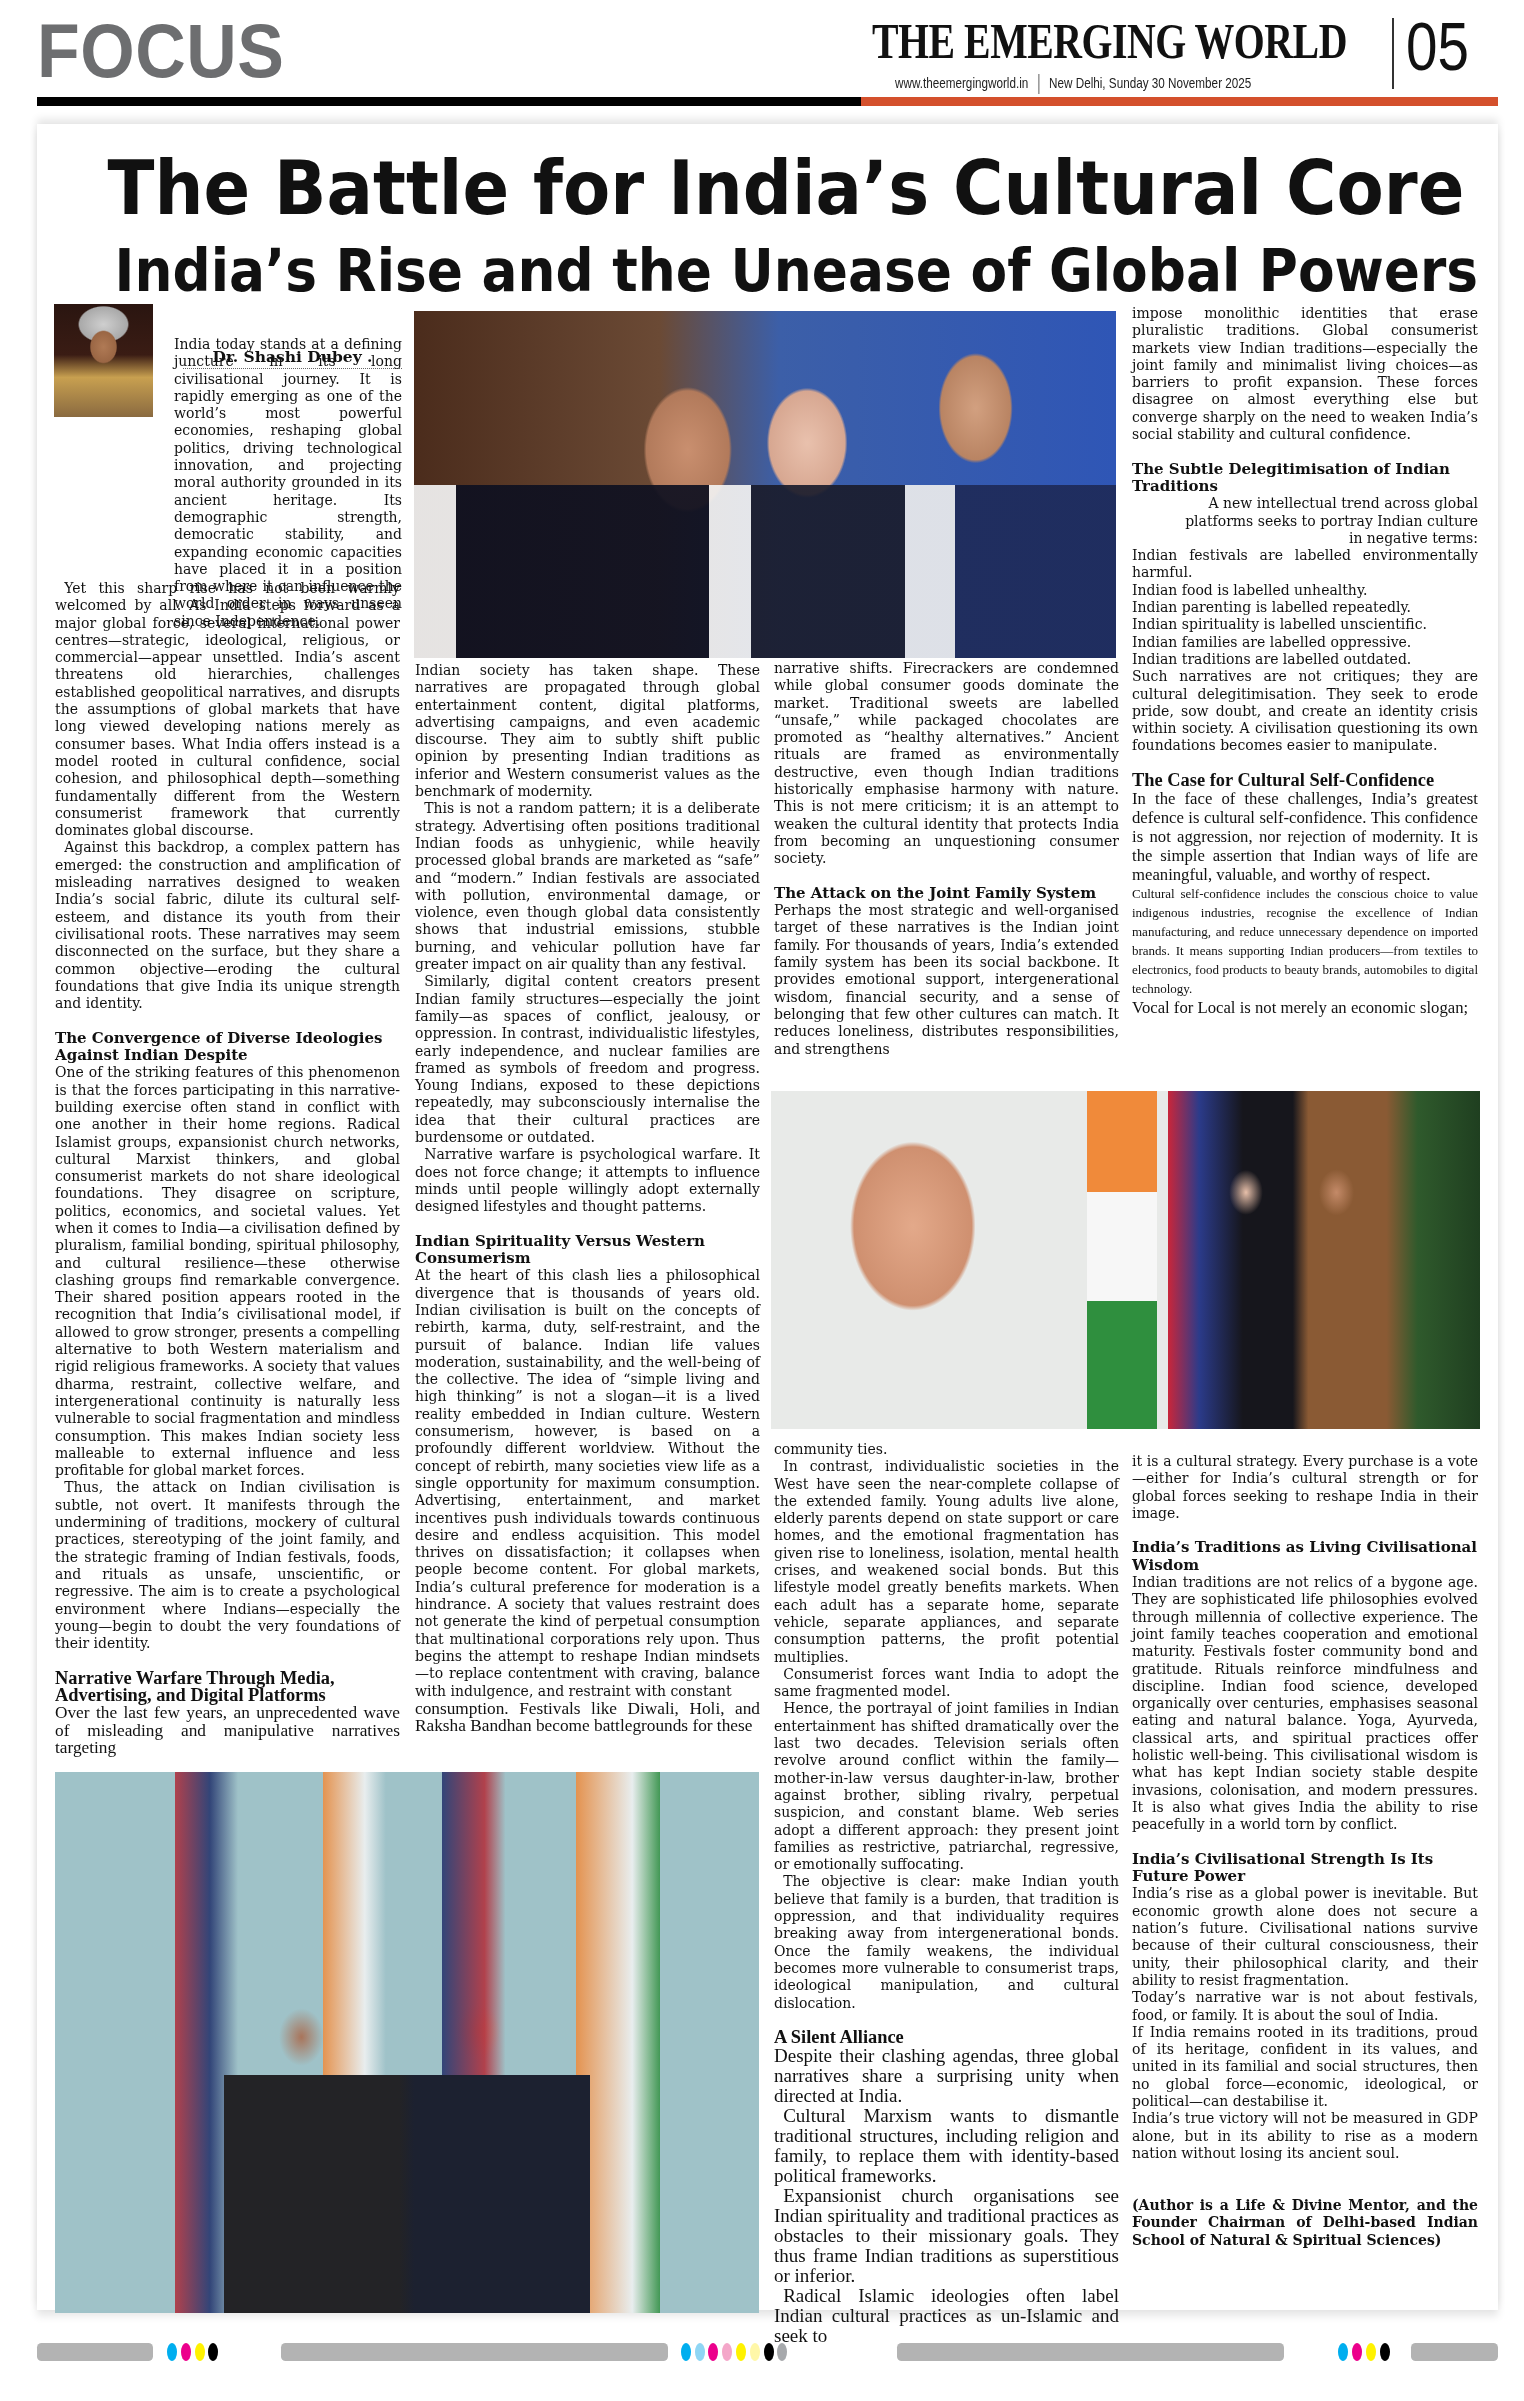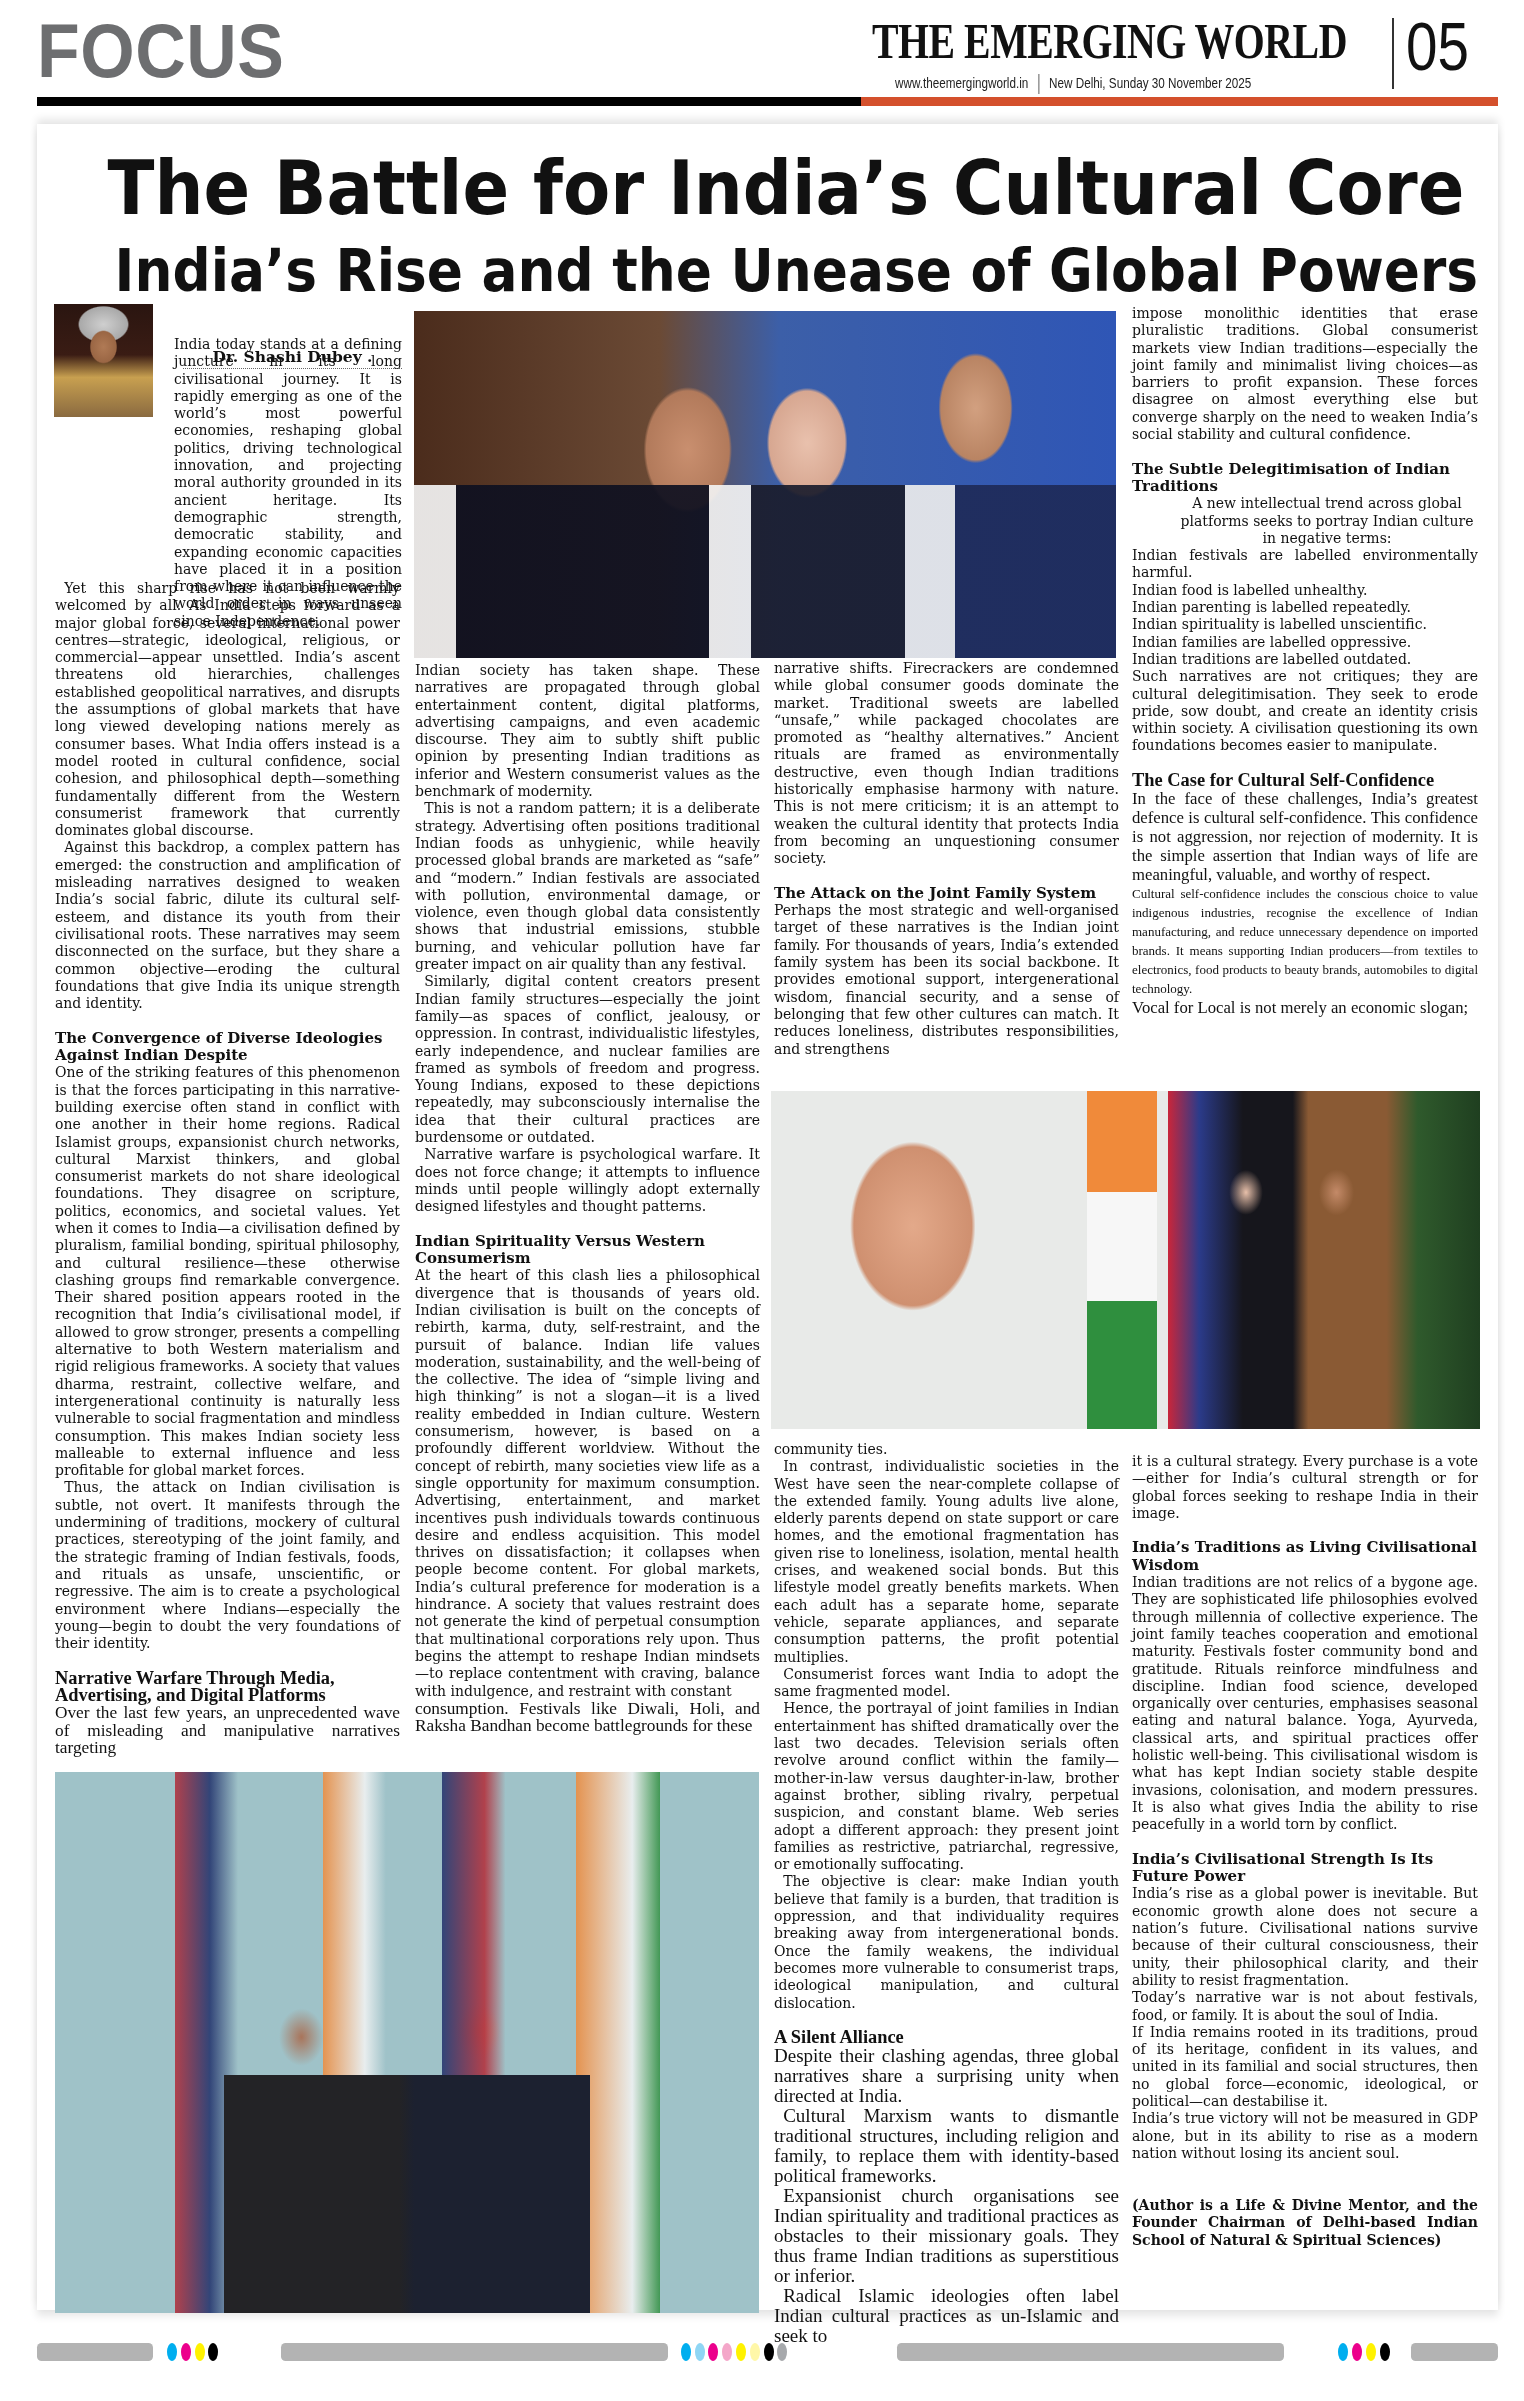--- a/index.html
+++ b/index.html
@@ -145,21 +145,21 @@
   <h3 class="cond">A Silent Alliance</h3>
   <p class="cond-text">Despite their clashing agendas, three global narratives share a surprising unity when directed at India.</p>
   <p class="cond-text indent">Cultural Marxism wants to dismantle traditional structures, including religion and family, to replace them with identity-based political frameworks.</p>
   <p class="cond-text indent">Expansionist church organisations see Indian spirituality and traditional practices as obstacles to their missionary goals. They thus frame Indian traditions as superstitious or inferior.</p>
   <p class="cond-text indent">Radical Islamic ideologies often label Indian cultural practices as un-Islamic and seek to</p>
 </div>
 
 <div class="col" style="left:1132px; top:305px; width:346px;">
   <p>impose monolithic identities that erase pluralistic traditions. Global consumerist markets view Indian traditions—especially the joint family and minimalist living choices—as barriers to profit expansion. These forces disagree on almost everything else but converge sharply on the need to weaken India’s social stability and cultural confidence.</p>
   <h3>The Subtle Delegitimisation of Indian Traditions</h3>
-  <p style="text-align:center;margin-left:44px;">A new intellectual trend across global platforms seeks to portray Indian culture in negative terms:</p>
+  <p style="text-align:right;margin-left:44px;">A new intellectual trend across global platforms seeks to portray Indian culture in negative terms:</p>
   <p>Indian festivals are labelled environmentally harmful.</p>
   <p>Indian food is labelled unhealthy.</p>
   <p>Indian parenting is labelled repeatedly.</p>
   <p>Indian spirituality is labelled unscientific.</p>
   <p>Indian families are labelled oppressive.</p>
   <p>Indian traditions are labelled outdated.</p>
   <p>Such narratives are not critiques; they are cultural delegitimisation. They seek to erode pride, sow doubt, and create an identity crisis within society. A civilisation questioning its own foundations becomes easier to manipulate.</p>
   <h3 class="cond">The Case for Cultural Self-Confidence</h3>
   <p class="cond-text" style="font-size:16.7px; line-height:19px;">In the face of these challenges, India’s greatest defence is cultural self-confidence. This confidence is not aggression, nor rejection of modernity. It is the simple assertion that Indian ways of life are meaningful, valuable, and worthy of respect.</p>
   <p class="cond-text" style="font-size:13px; line-height:19px;">Cultural self-confidence includes the conscious choice to value indigenous industries, recognise the excellence of Indian manufacturing, and reduce unnecessary dependence on imported brands. It means supporting Indian producers—from textiles to electronics, food products to beauty brands, automobiles to digital technology.</p>

